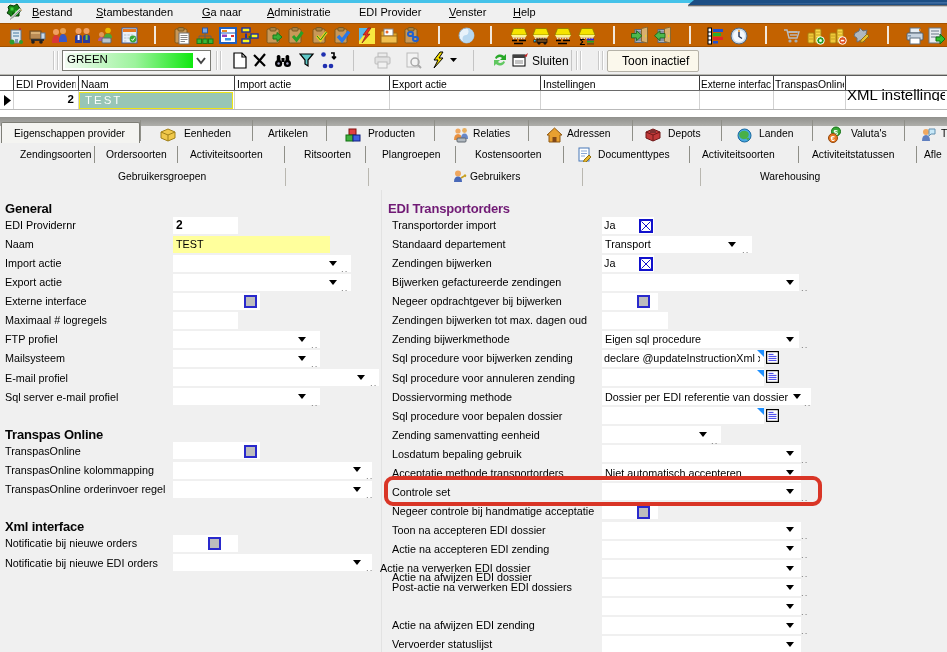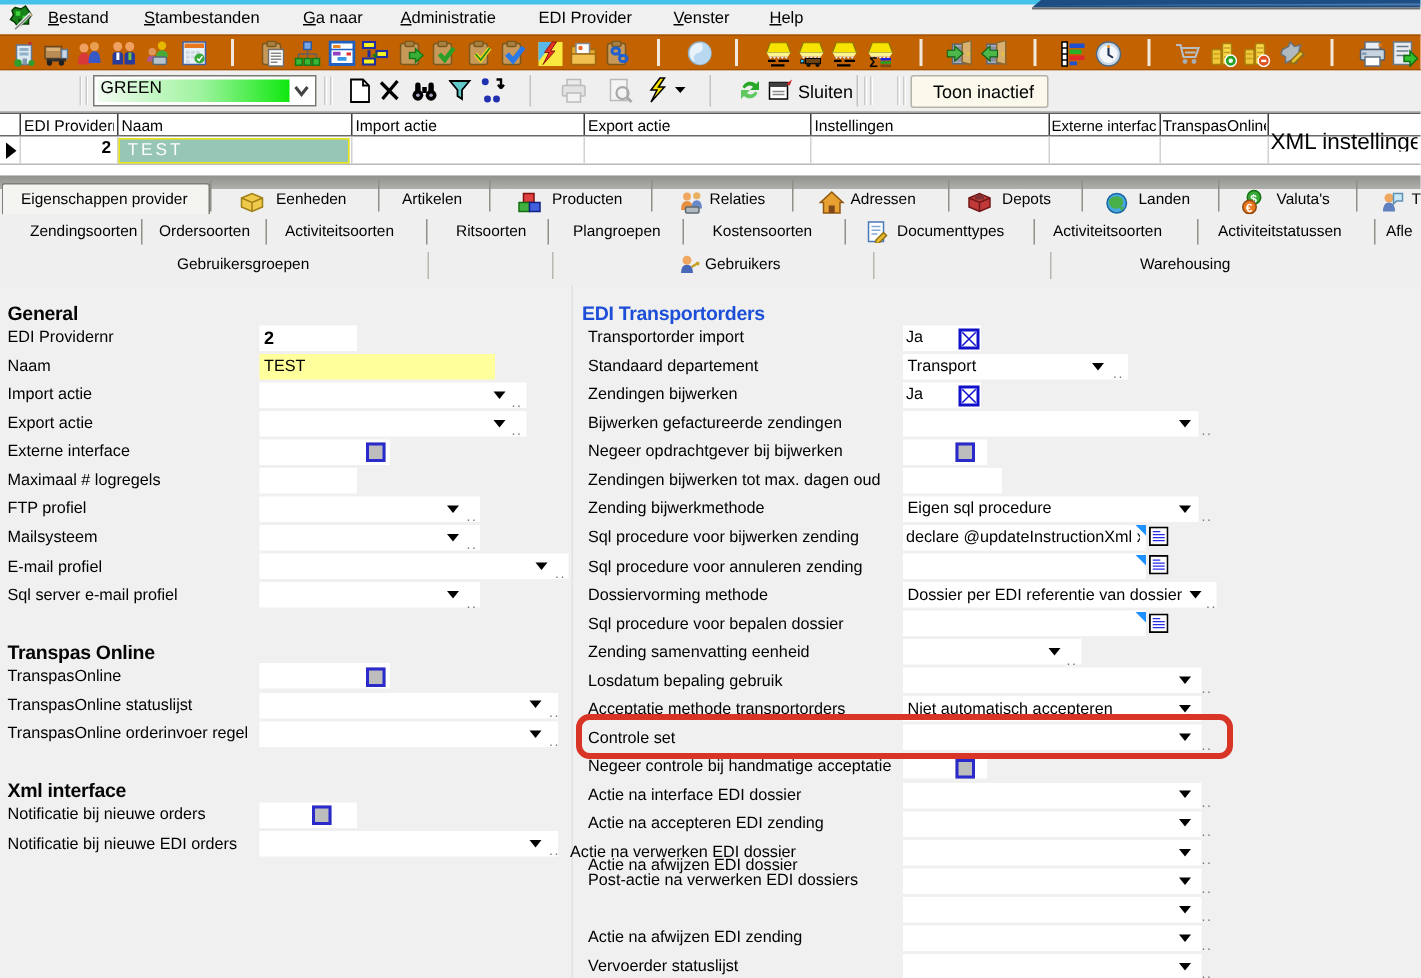--- a/index.html
+++ b/index.html
@@ -559,54 +559,54 @@
 <div class="b" style="left:173px;top:369.0px;width:206px;height:17px;background:#fff;"></div>
 <div class="arr" style="left:357px;top:374.9px"></div>
 <div class="dots" style="left:370px;top:380.4px">..</div>
 <div class="b" style="left:173px;top:388.1px;width:147px;height:17px;background:#fff;"></div>
 <div class="arr" style="left:298px;top:394.0px"></div>
 <div class="dots" style="left:311px;top:399.5px">..</div>
 <div class="lbl" style="left:5px;top:427.5px;font-weight:bold;font-size:13px;color:#050505;letter-spacing:-0.2px;">Transpas Online</div>
 <div class="lbl" style="left:5px;top:444.8px;">TranspasOnline</div>
 <div class="b" style="left:173px;top:442.3px;width:87px;height:17px;background:#fff;"></div>
 <div class="cb" style="left:244px;top:444.6px"></div>
-<div class="lbl" style="left:5px;top:464.0px;">TranspasOnline statuslijst</div>
+<div class="lbl" style="left:5px;top:464.0px;">TranspasOnline kolommapping</div>
 <div class="b" style="left:173px;top:461.5px;width:199px;height:17px;background:#fff;"></div>
 <div class="arr" style="left:353px;top:467.4px"></div>
 <div class="dots" style="left:366px;top:472.9px">..</div>
 <div class="lbl" style="left:5px;top:483.3px;">TranspasOnline orderinvoer regel</div>
 <div class="b" style="left:173px;top:480.7px;width:199px;height:17px;background:#fff;"></div>
 <div class="arr" style="left:353px;top:486.6px"></div>
 <div class="dots" style="left:366px;top:492.1px">..</div>
 <div class="lbl" style="left:5px;top:519.5px;font-weight:bold;font-size:13px;color:#050505;letter-spacing:-0.2px;">Xml interface</div>
 <div class="lbl" style="left:5px;top:537.3px;">Notificatie bij nieuwe orders</div>
 <div class="b" style="left:173px;top:534.9px;width:65px;height:17px;background:#fff;"></div>
 <div class="cb" style="left:208px;top:537.2px"></div>
 <div class="lbl" style="left:5px;top:556.5px;">Notificatie bij nieuwe EDI orders</div>
 <div class="b" style="left:173px;top:554.0px;width:199px;height:17px;background:#fff;"></div>
 <div class="arr" style="left:353px;top:559.9px"></div>
 <div class="dots" style="left:366px;top:565.4px">..</div>
-<div class="lbl" style="left:388px;top:201.5px;font-weight:bold;font-size:13px;color:#1d4ed8;letter-spacing:-0.2px;">EDI Transportorders</div>
+<div class="lbl" style="left:388px;top:201.5px;font-weight:bold;font-size:13px;color:#701a75;letter-spacing:-0.2px;">EDI Transportorders</div>
 <div class="lbl" style="left:392px;top:219.0px;">Transportorder import</div>
 <div class="lbl" style="left:392px;top:238.1px;">Standaard departement</div>
 <div class="lbl" style="left:392px;top:257.1px;">Zendingen bijwerken</div>
 <div class="lbl" style="left:392px;top:276.2px;">Bijwerken gefactureerde zendingen</div>
 <div class="lbl" style="left:392px;top:295.2px;">Negeer opdrachtgever bij bijwerken</div>
 <div class="lbl" style="left:392px;top:314.3px;">Zendingen bijwerken tot max. dagen oud</div>
 <div class="lbl" style="left:392px;top:333.4px;">Zending bijwerkmethode</div>
 <div class="lbl" style="left:392px;top:352.4px;">Sql procedure voor bijwerken zending</div>
 <div class="lbl" style="left:392px;top:371.5px;">Sql procedure voor annuleren zending</div>
 <div class="lbl" style="left:392px;top:390.6px;">Dossiervorming methode</div>
 <div class="lbl" style="left:392px;top:409.6px;">Sql procedure voor bepalen dossier</div>
 <div class="lbl" style="left:392px;top:428.7px;">Zending samenvatting eenheid</div>
 <div class="lbl" style="left:392px;top:447.7px;">Losdatum bepaling gebruik</div>
 <div class="lbl" style="left:392px;top:466.8px;">Acceptatie methode transportorders</div>
 <div class="lbl" style="left:392px;top:485.8px;">Controle set</div>
 <div class="lbl" style="left:392px;top:504.9px;">Negeer controle bij handmatige acceptatie</div>
-<div class="lbl" style="left:392px;top:524.0px;">Actie na interface EDI dossier</div>
+<div class="lbl" style="left:392px;top:524.0px;">Toon na accepteren EDI dossier</div>
 <div class="lbl" style="left:392px;top:543.0px;">Actie na accepteren EDI zending</div>
 <div class="lbl" style="left:380px;top:562.1px;">Actie na verwerken EDI dossier</div>
 <div class="lbl" style="left:392px;top:581.1px;">Post-actie na verwerken EDI dossiers</div>
 <div class="lbl" style="left:392px;top:571px;">Actie na afwijzen EDI dossier</div>
 <div class="lbl" style="left:392px;top:619.3px;">Actie na afwijzen EDI zending</div>
 <div class="lbl" style="left:392px;top:638.3px;">Vervoerder statuslijst</div>
 <div class="b" style="left:602px;top:216.5px;width:52px;height:17px;background:#fff;"></div>
 <div class="lbl" style="left:604px;top:219.0px">Ja</div>
 <div class="cbx" style="left:639px;top:218.5px">
     <svg width="10" height="10" style="position:absolute;left:0;top:0">

